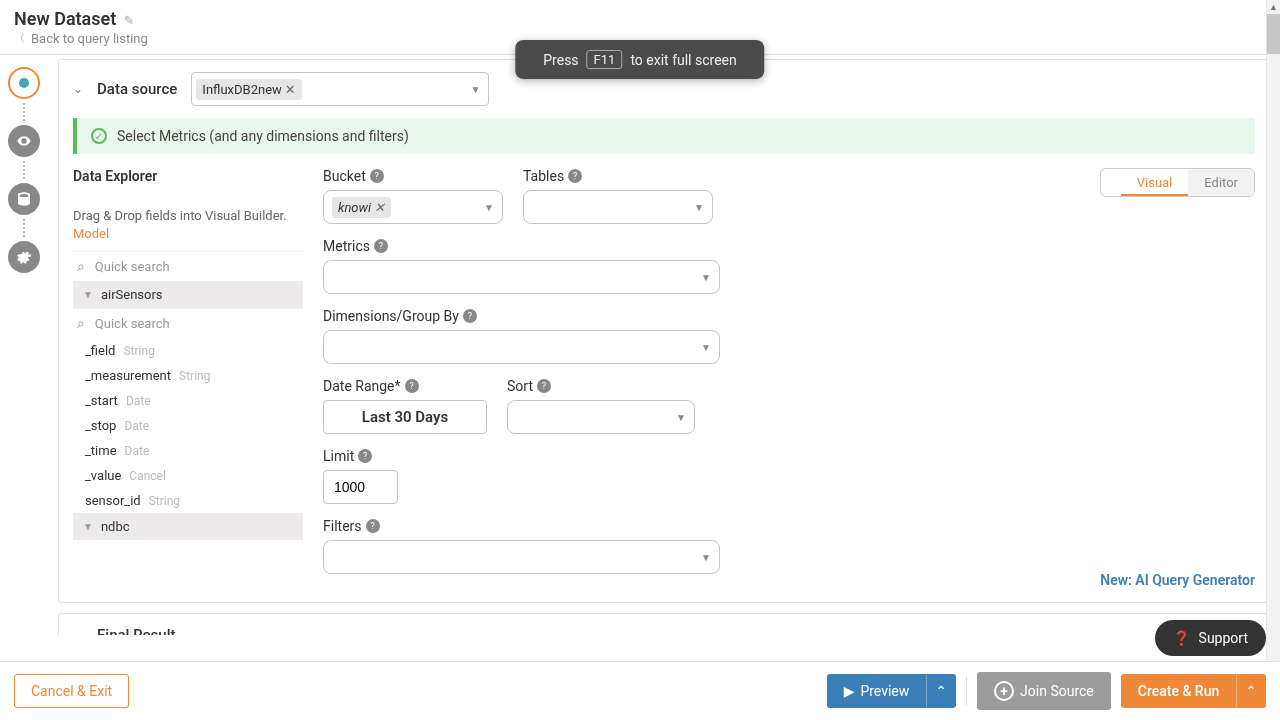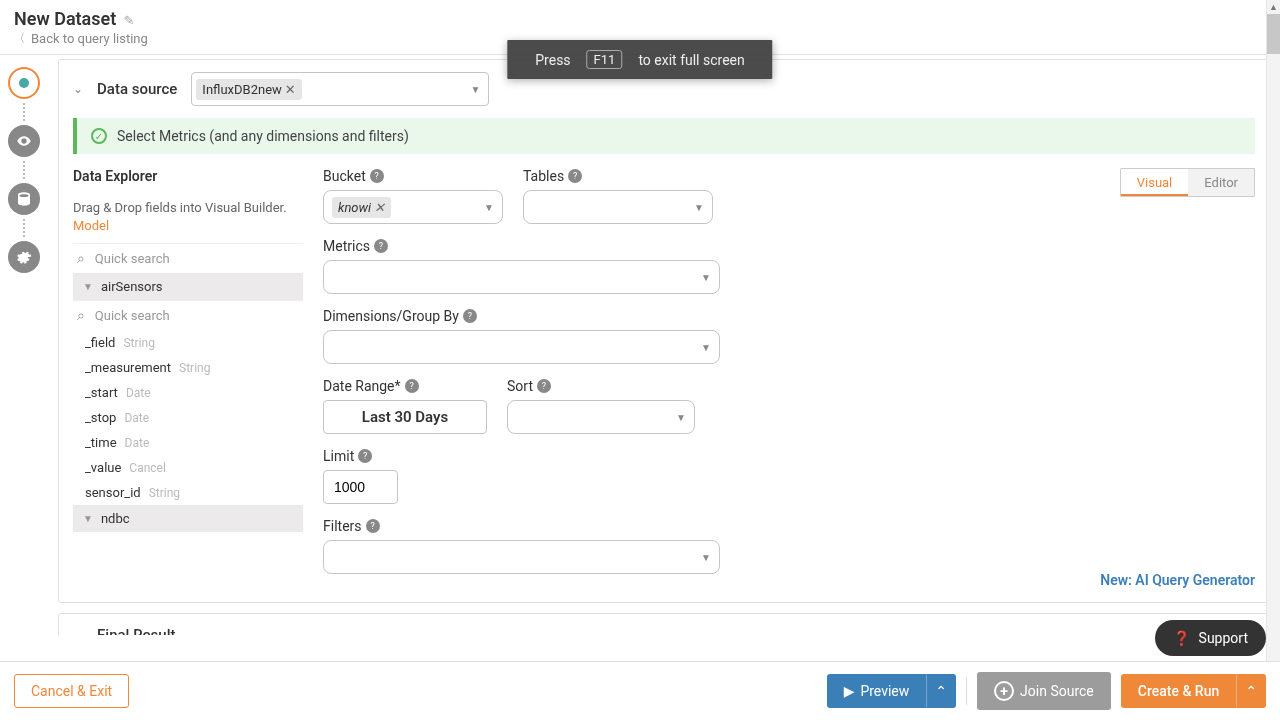--- a/index.html
+++ b/index.html
@@ -22,60 +22,60 @@
 .section-chev { color: #888; font-size: 12px; cursor: pointer; }
 .section-title { font-size: 15px; color: #333; font-weight: 500; }
 .chip-holder { flex: 0 0 auto; border: 1px solid #c5c5c5; border-radius: 4px; min-height: 34px; display: flex; align-items: center; padding: 3px 28px 3px 4px; position: relative; width: 298px; }
 .chip { background: #e6e6e6; border-radius: 3px; padding: 3px 6px; font-size: 13px; display: inline-flex; align-items: center; }
 .chip .x { margin-left: 3px; color: #666; cursor: pointer; font-size: 13px; }
 .chip-holder .dd { position: absolute; right: 8px; color: #888; font-size: 10px; cursor: pointer; }
 .info-banner { margin: 0 14px 14px; background: #eaf7eb; border-left: 4px solid #5bb85b; padding: 10px 14px; display: flex; align-items: center; gap: 10px; color: #444; font-size: 14px; }
 .info-banner .ok { width: 16px; height: 16px; border-radius: 50%; border: 2px solid #5bb85b; display: inline-flex; align-items: center; justify-content: center; color: #5bb85b; font-size: 10px; }
 .columns { display: flex; gap: 20px; padding: 0 14px 14px; }
 .left-col { width: 230px; }
-.left-col h3 { font-size: 14px; font-weight: 600; margin-bottom: 15px; }
+.left-col h3 { font-size: 14px; font-weight: 600; margin-bottom: 23px; }
 .hint { font-size: 13px; color: #666; margin-bottom: 8px; line-height: 1.4; }
 .hint a { color: #f0883a; text-decoration: none; }
 .searchbox { display: flex; align-items: center; border-top: 1px solid #eee; padding: 6px 4px; color: #999; gap: 10px; cursor: text; }
 .searchbox .mag { font-size: 14px; }
 .tree-item { background: #eceaea; padding: 6px 10px; display: flex; align-items: center; gap: 8px; font-size: 13px; margin-bottom: 0; cursor: pointer; }
 .tree-item .tc { color: #999; font-size: 10px; }
 .field-row { padding: 5px 12px; font-size: 13px; display: flex; align-items: center; gap: 8px; cursor: grab; }
 .field-row .ftype { color: #bbb; font-size: 12px; }
 .mid-col { flex: 1; max-width: 400px; }
 .form-row { margin-bottom: 14px; }
 .flabel { font-size: 14px; color: #333; margin-bottom: 6px; display: flex; align-items: center; gap: 4px; }
 .qmark { width: 14px; height: 14px; border-radius: 50%; background: #888; color: #fff; font-size: 9px; display: inline-flex; align-items: center; justify-content: center; }
 .form-row-group { display: flex; gap: 20px; }
 .form-row-group > div { flex: 0 0 auto; }
 .select-box { border: 1px solid #c5c5c5; border-radius: 8px; min-height: 34px; display: flex; align-items: center; padding: 4px 28px 4px 8px; position: relative; width: 180px; background: #fff; cursor: pointer; font-style: italic; }
 .select-box.full { width: 397px; }
 .select-box .dd { position: absolute; right: 8px; color: #888; font-size: 10px; }
 .date-box { border: 1px solid #c5c5c5; border-radius: 4px; min-height: 34px; display: flex; align-items: center; justify-content: center; width: 164px; font-weight: 600; font-size: 15px; cursor: pointer; }
 .num-input { border: 1px solid #c5c5c5; border-radius: 4px; min-height: 34px; padding: 8px 10px; width: 75px; font-size: 14px; }
 .right-col { flex: 1; position: relative; }
-.toggle { display: inline-flex; border: 1px solid #ccc; border-radius: 1px; overflow: hidden; float: right; }
+.toggle { display: inline-flex; border: 1px solid #ccc; border-radius: 6px; overflow: hidden; float: right; padding-left: 20px; }
 .toggle div { padding: 6px 16px; font-size: 13px; cursor: pointer; }
 .toggle .active { background: #fff; color: #f0883a; box-shadow: inset 0 -2px 0 #f0883a; }
 .toggle .inactive { background: #f2f2f2; color: #888; }
 .ai-link { position: absolute; bottom: 0; right: 0; color: #3b7fb8; font-size: 14px; font-weight: 600; cursor: pointer; }
 .final-panel { border: 1px solid #e0e0e0; border-radius: 3px; padding: 12px 14px; display: flex; align-items: center; gap: 14px; margin-top: 6px; }
 .footer { position: absolute; bottom: 0; left: 0; right: 0; border-top: 1px solid #e0e0e0; padding: 10px 14px; display: flex; align-items: center; background: #fff; }
 .btn { border-radius: 3px; padding: 8px 16px; font-size: 14px; cursor: pointer; display: inline-flex; align-items: center; gap: 6px; border: 1px solid transparent; }
 .btn-outline-orange { border-color: #f0883a; color: #f0883a; background: #fff; }
 .btn-blue { background: #3b7fb8; color: #fff; }
 .btn-grey { background: #9c9c9c; color: #fff; }
 .btn-orange { background: #f0883a; color: #fff; font-weight: 500; }
 .btn-split { display: inline-flex; }
 .btn-split .caret { padding: 8px 8px; border-left: 1px solid rgba(255,255,255,.3); border-radius: 0 3px 3px 0; }
 .btn-split .main { border-radius: 3px 0 0 3px; }
 .footer-right { margin-left: auto; display: flex; gap: 10px; align-items: center; }
 .vdiv { width: 1px; height: 28px; background: #ddd; }
 .support-pill { position: absolute; bottom: 64px; right: 14px; background: #333; color: #fff; border-radius: 22px; padding: 10px 18px; display: flex; align-items: center; gap: 8px; font-size: 14px; cursor: pointer; }
-.toast { position: absolute; top: 40px; left: 50%; transform: translateX(-50%); background: rgba(60,60,60,.92); color: #eee; padding: 10px 28px; border-radius: 1px; display: flex; align-items: center; gap: 16px; font-size: 14px; z-index: 100; box-shadow: 0 2px 8px rgba(0,0,0,.3); }
+.toast { position: absolute; top: 40px; left: 50%; transform: translateX(-50%); background: rgba(60,60,60,.92); color: #eee; padding: 10px 28px; border-radius: 8px; display: flex; align-items: center; gap: 8px; font-size: 14px; z-index: 100; box-shadow: 0 2px 8px rgba(0,0,0,.3); }
 .toast .key { border: 1px solid #aaa; padding: 1px 6px; border-radius: 3px; font-size: 13px; }
 .scrollbar { position: absolute; right: 0; top: 0; width: 14px; height: 100%; background: #f3f3f3; border-left: 1px solid #e6e6e6; }
 .scrollbar .thumb { position: absolute; top: 0; width: 100%; height: 40px; background: #c7c7c7; }
 .scrollbar .arrow { position: absolute; width: 100%; height: 14px; display: flex; align-items: center; justify-content: center; color: #777; font-size: 9px; }
 .content-scroll { height: 576px; overflow: hidden; }
 .icon-svg { width: 16px; height: 16px; fill: #fff; }
 .plus-circle { width: 20px; height: 20px; border: 2px solid #fff; border-radius: 50%; display: inline-flex; align-items: center; justify-content: center; font-weight: bold; }
 </style>
 </head>
 <body>

